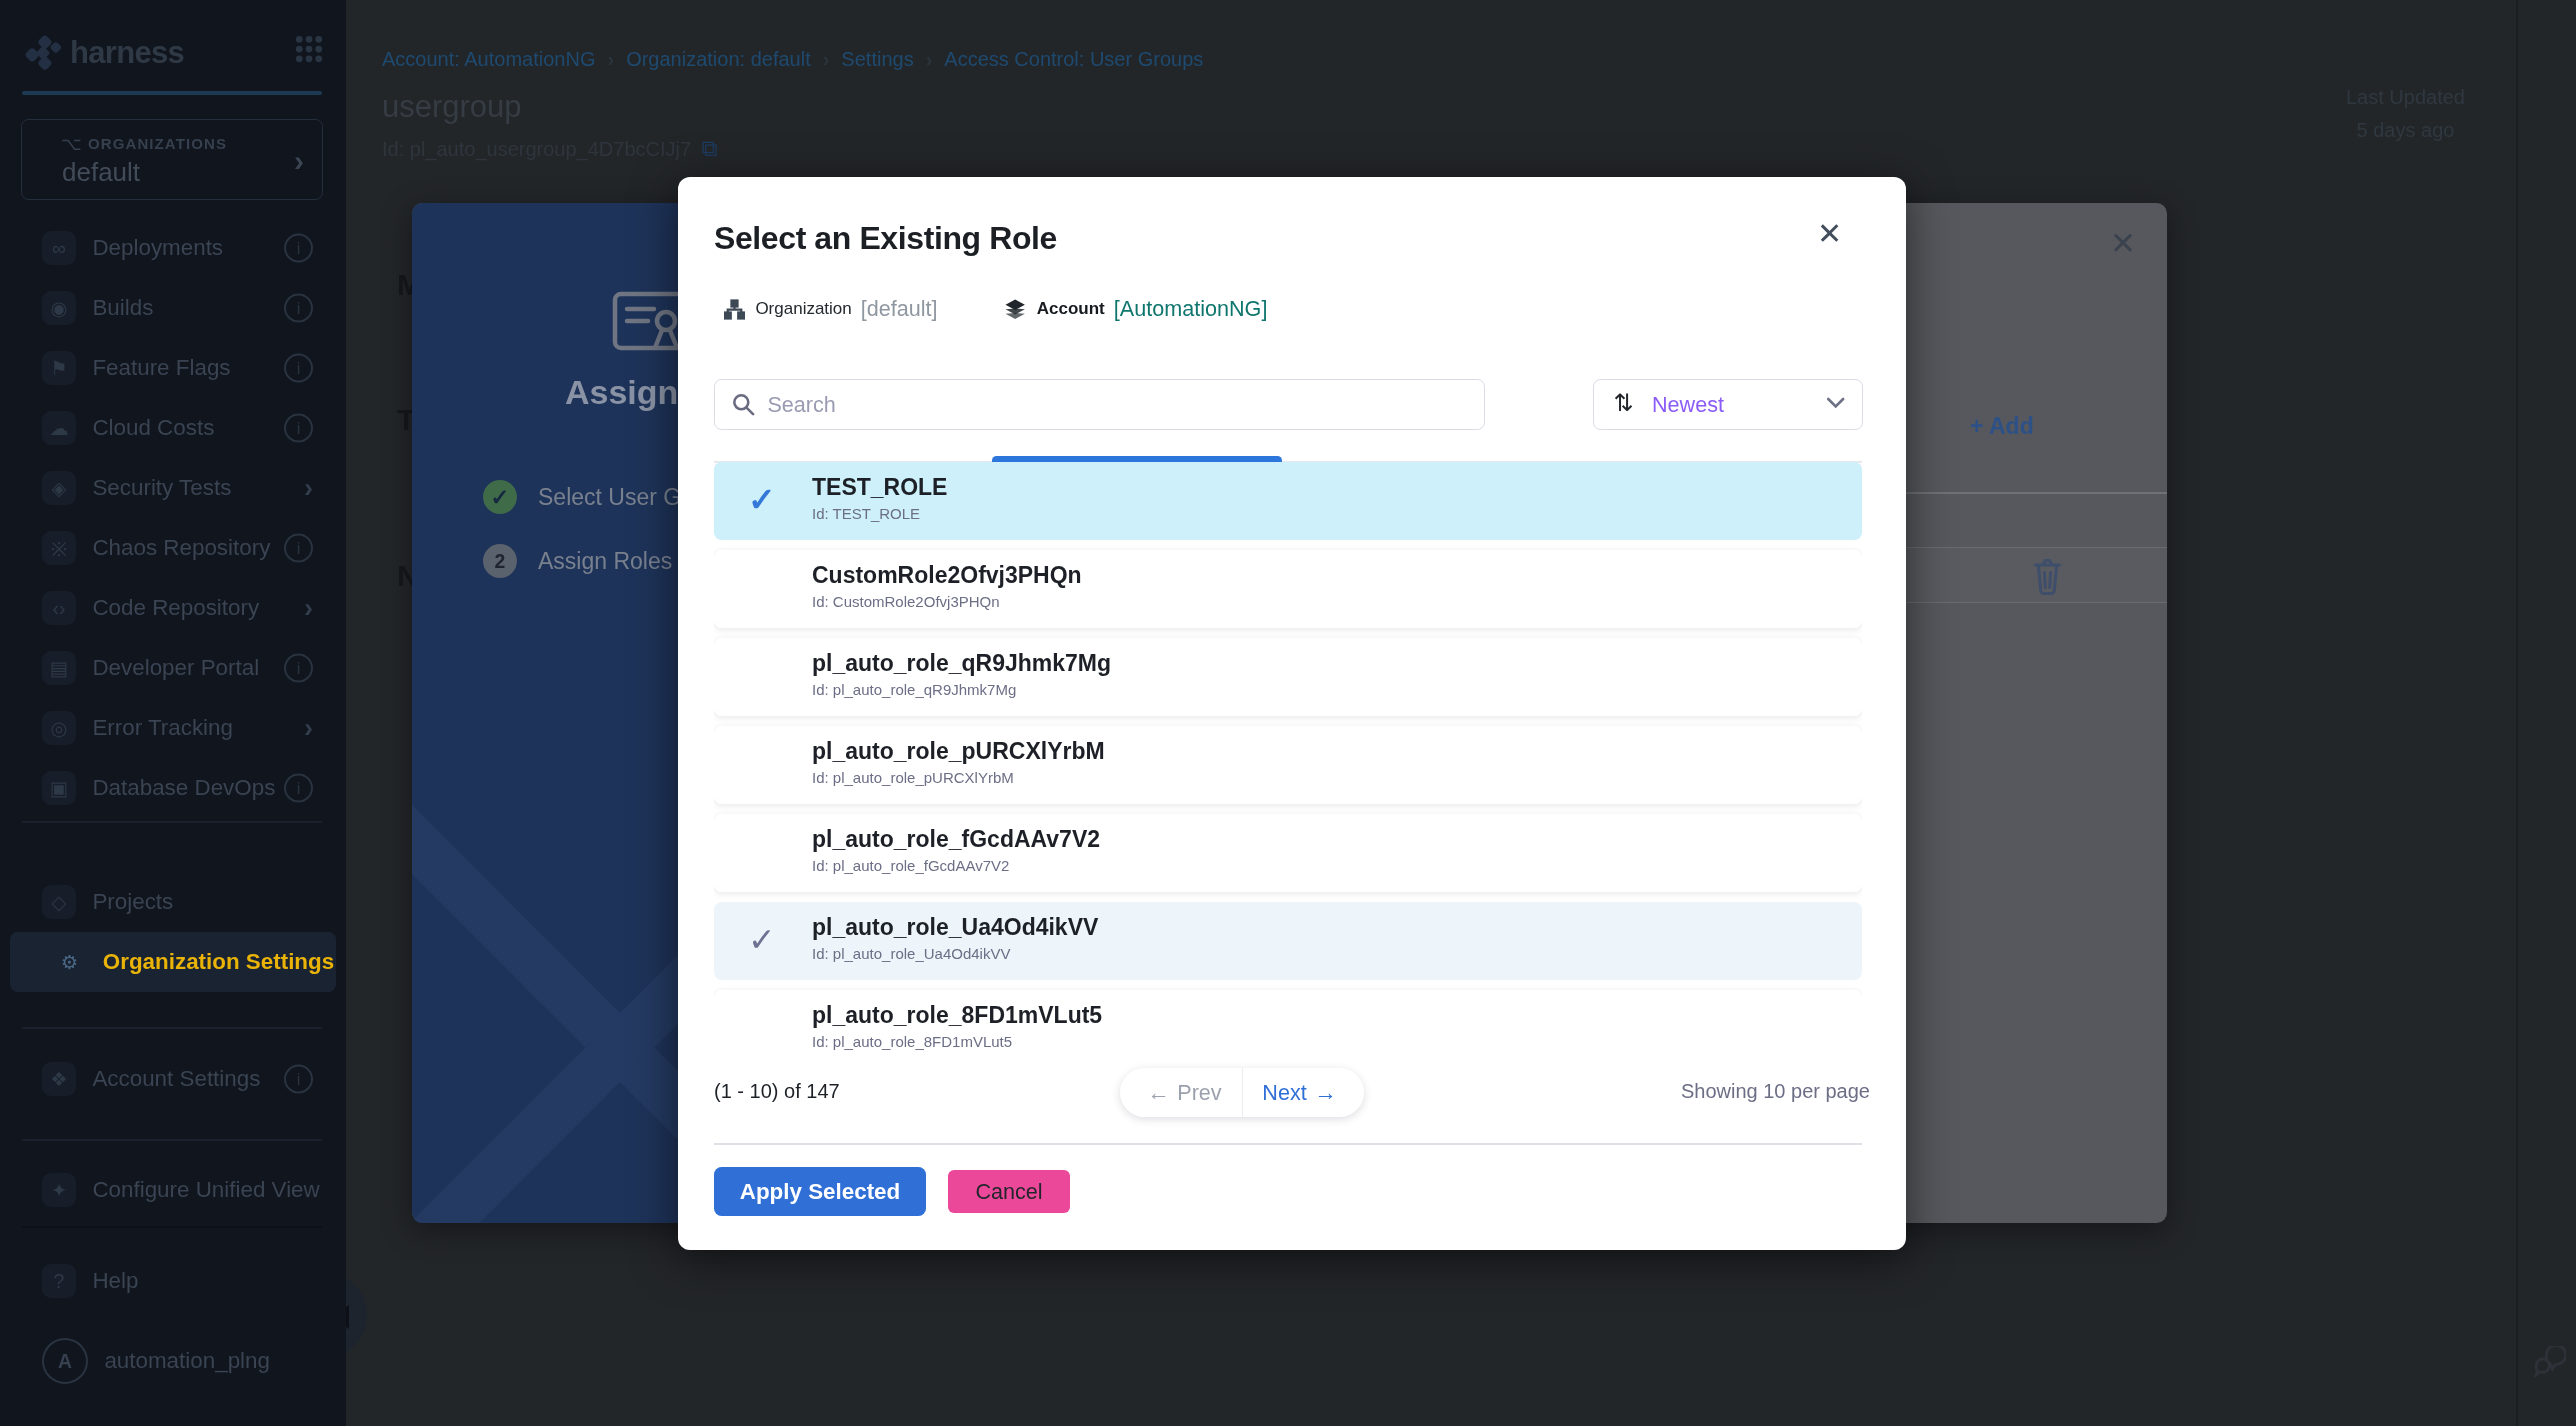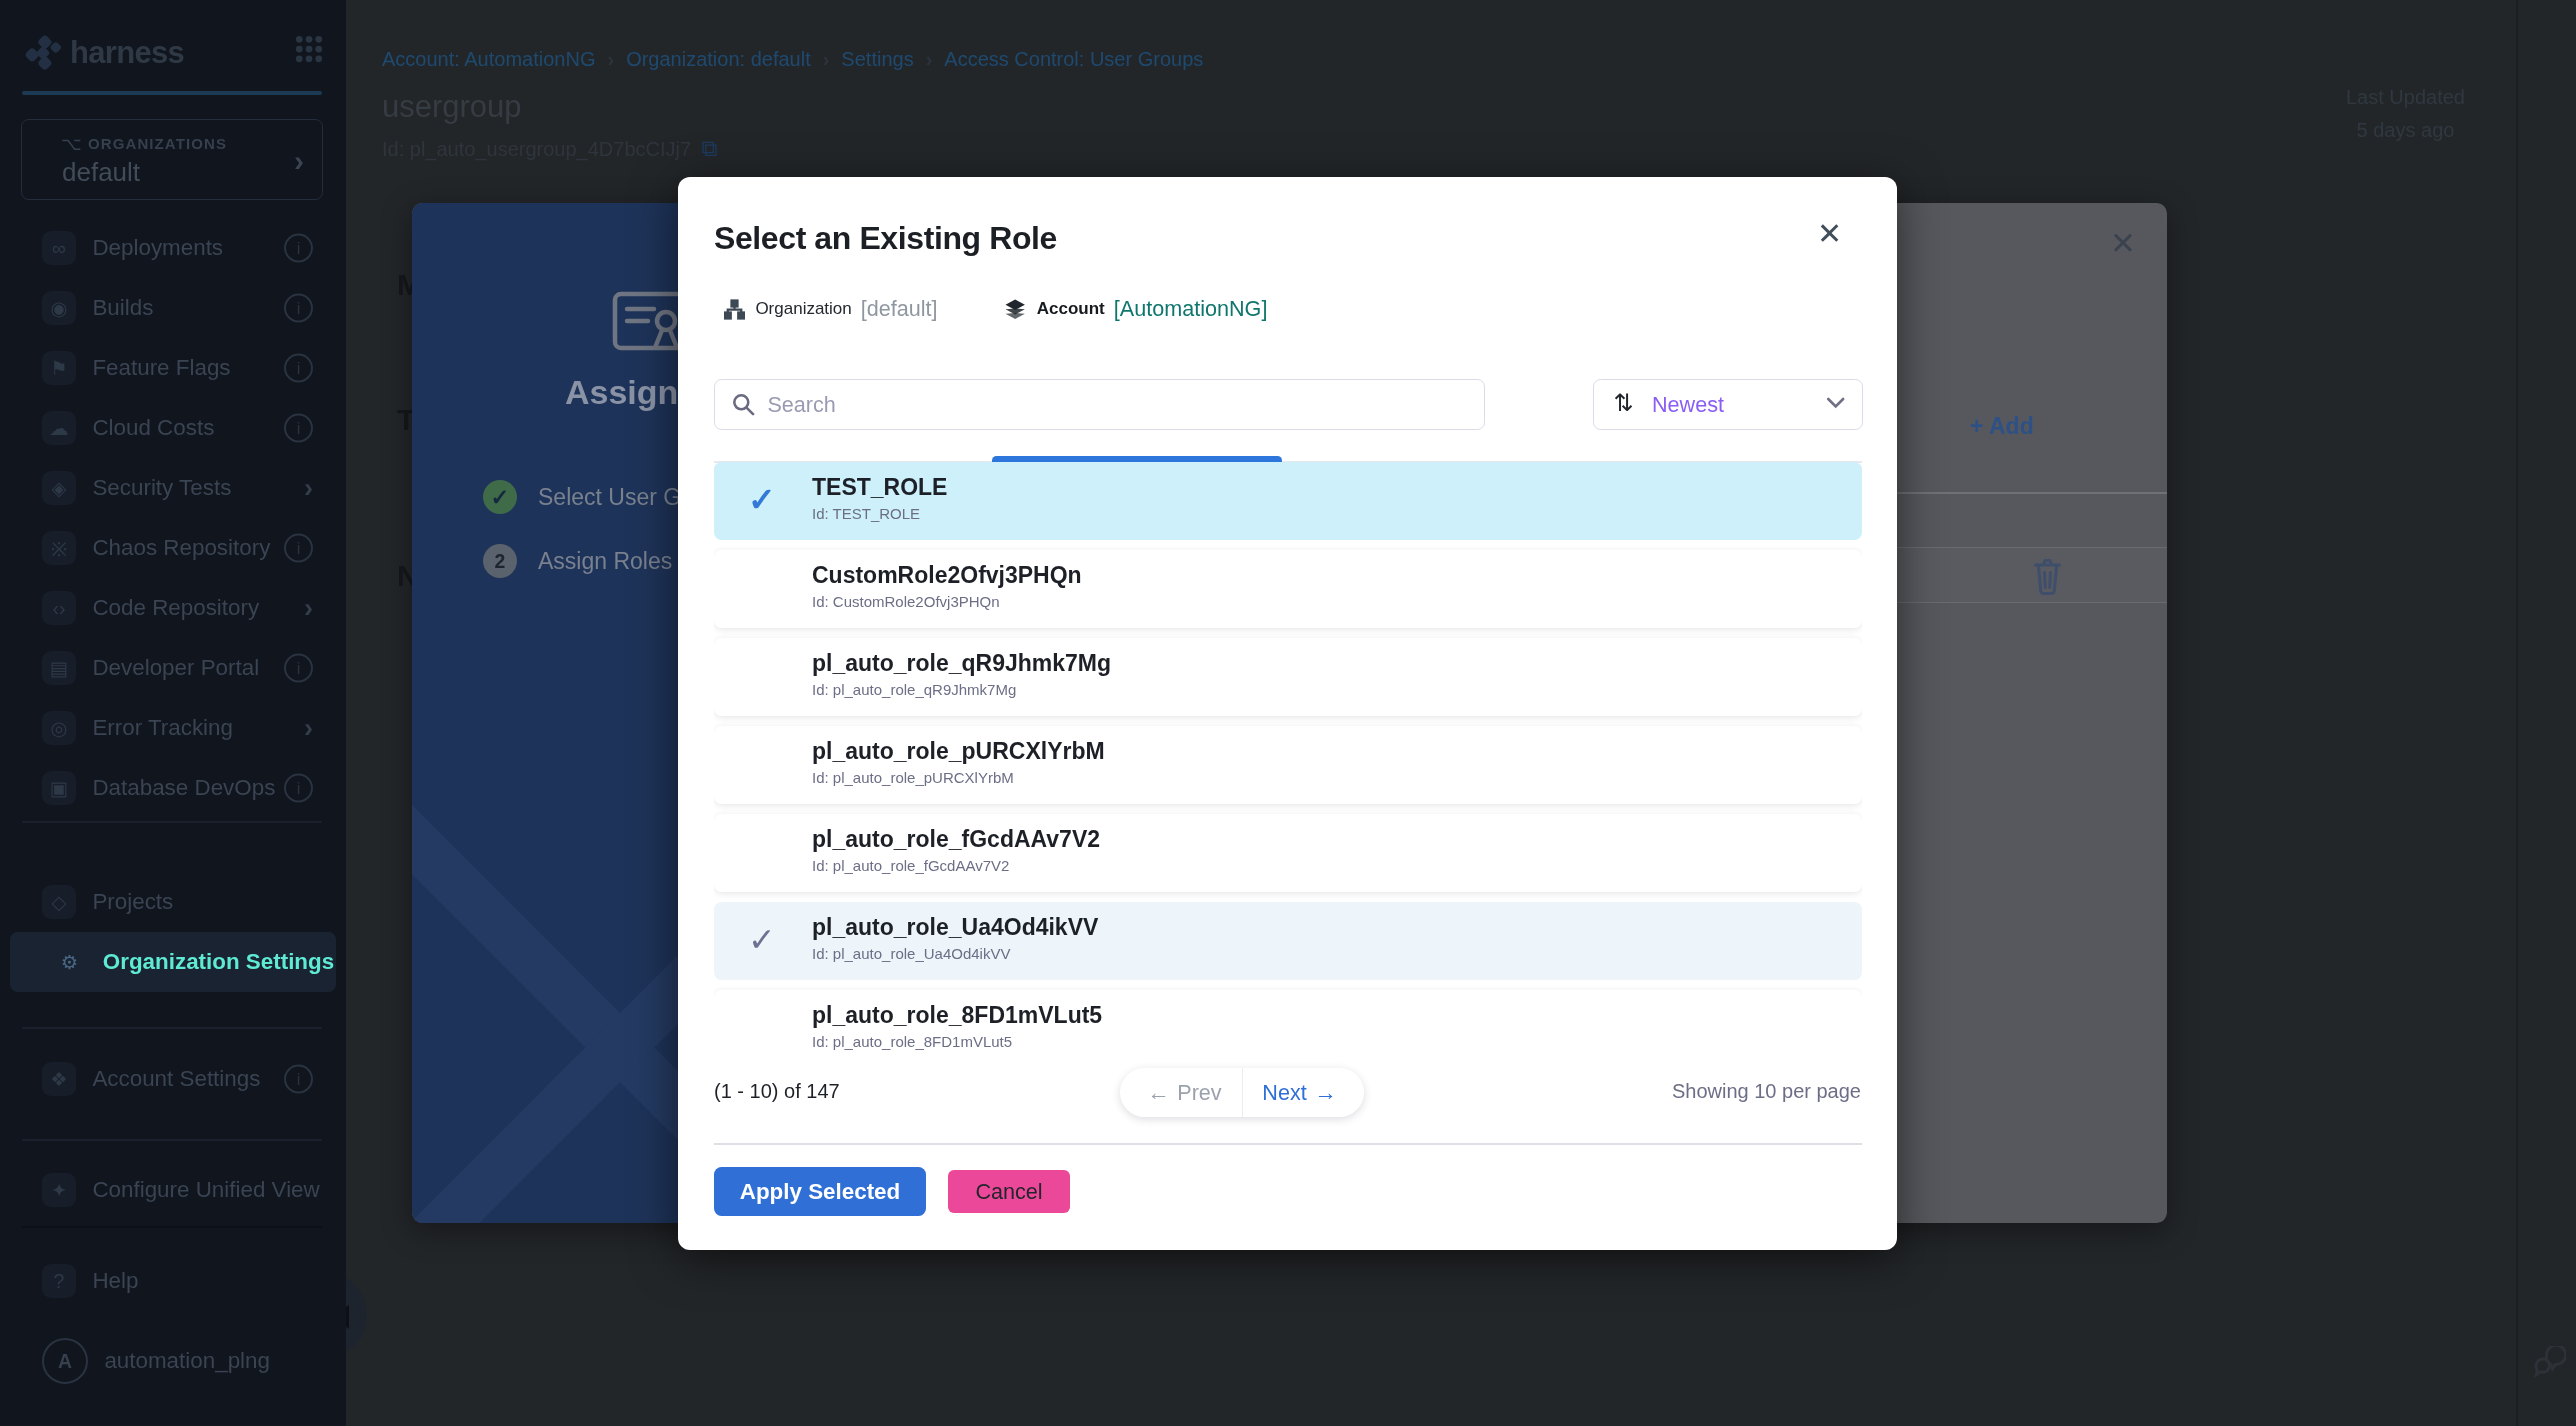--- a/index.html
+++ b/index.html
@@ -20,21 +20,21 @@
   .org-chevron{position:absolute;right:18px;top:24px;font-size:30px;color:#3A4452;font-weight:bold;}
   .nav{position:absolute;left:0;width:346px;list-style:none;margin:0;padding:0;}
   .nav-item{position:relative;height:60px;display:flex;align-items:center;cursor:pointer;}
   .nav-item .tile{width:34px;height:34px;margin-left:42px;background:#171E2A;border-radius:9px;
                   display:flex;align-items:center;justify-content:center;font-size:19.4px;color:#2E3947;flex:0 0 34px;}
   .nav-item .lbl{margin-left:16.4px;font-size:22.4px;color:#3A4452;white-space:nowrap;}
   .nav-item .badge{position:absolute;right:33px;top:50%;transform:translateY(-50%);
                    font-size:22.4px;color:#2A3340;}
   .nav-item .badge.chev{font-size:27px;color:#333D4B;font-weight:bold;}
   .nav-item.active{background:#1A2331;border-radius:7.5px;margin:0 10.4px;}
-  .nav-item.active .lbl{color:#5eead4;font-weight:bold;}
+  .nav-item.active .lbl{color:#eab308;font-weight:bold;}
   .nav-item.active .tile{background:transparent;color:#4A6785;}
   .side-divider{position:absolute;left:22.4px;width:300px;height:1.5px;background:#1B212C;}
   .avatar{width:42px;height:42px;border:2.2px solid #2A3340;border-radius:50%;margin-left:42px;
           display:flex;align-items:center;justify-content:center;color:#36404E;font-weight:bold;font-size:19.4px;flex:0 0 42px;}
   .collapse-handle{position:absolute;left:325px;top:1272px;width:42px;height:86px;background:#1D242E;
                    border-radius:0 43px 43px 0;z-index:1;}
   .collapse-handle .tri{position:absolute;left:7.5px;top:33px;width:0;height:0;
       border-top:12px solid transparent;border-bottom:12px solid transparent;border-right:16.4px solid #0D1117;}
   
   .crumbs{position:absolute;left:382px;top:48px;font-size:20px;color:#1E4A70;z-index:1;}
@@ -62,21 +62,21 @@
   .xbar.a{top:820px;transform:rotate(45deg);}
   .xbar.b{top:820px;transform:rotate(-45deg);}
   .wz-close{position:absolute;left:1698px;top:22.4px;font-size:31px;color:#3A424E;cursor:pointer;}
   .wz-add{position:absolute;left:1558px;top:210px;font-size:23px;font-weight:bold;color:#2D5186;cursor:pointer;}
   .wz-divider{position:absolute;left:1073px;top:289px;width:1073px;height:1.5px;background:#6E7176;}
   .wz-select{position:absolute;left:1420px;top:344px;width:596px;height:54px;border:1.5px solid #686B70;
              border-radius:6px;background:#595B60;}
   .wz-trash{position:absolute;left:1619px;top:353px;}
   
   .modal{position:absolute;left:678px;top:177px;width:1219px;height:1073px;background:#FFFFFF;border-radius:12px;
-         z-index:5;box-shadow:0 9px 45px rgba(0,0,0,.55);}
+         z-index:5;box-shadow:0 9px 45px rgba(0,0,0,.55);padding-left:9px;}
   .m-title{position:absolute;left:36px;top:43px;font-size:32px;font-weight:bold;color:#1C2025;letter-spacing:-0.4px;}
   .m-close{position:absolute;left:1139px;top:42px;font-size:30px;color:#434E5C;cursor:pointer;line-height:1;}
   .tabs{position:absolute;left:0;top:119px;width:100%;height:46px;}
   .tab{position:absolute;top:0;display:flex;align-items:center;cursor:pointer;}
   .tab .t-ico{margin-right:10.4px;display:flex;}
   .tab .t-lbl{font-size:17px;color:#23292E;}
   .tab.active .t-lbl{font-weight:bold;color:#161B20;}
   .tab .t-qual{font-size:21.6px;color:#8F97A1;margin-left:9px;}
   .tab.active .t-qual{color:#0f766e;}
   .tab-divider{position:absolute;left:36px;top:165px;width:1148px;height:1.5px;background:#E6E8EC;}

